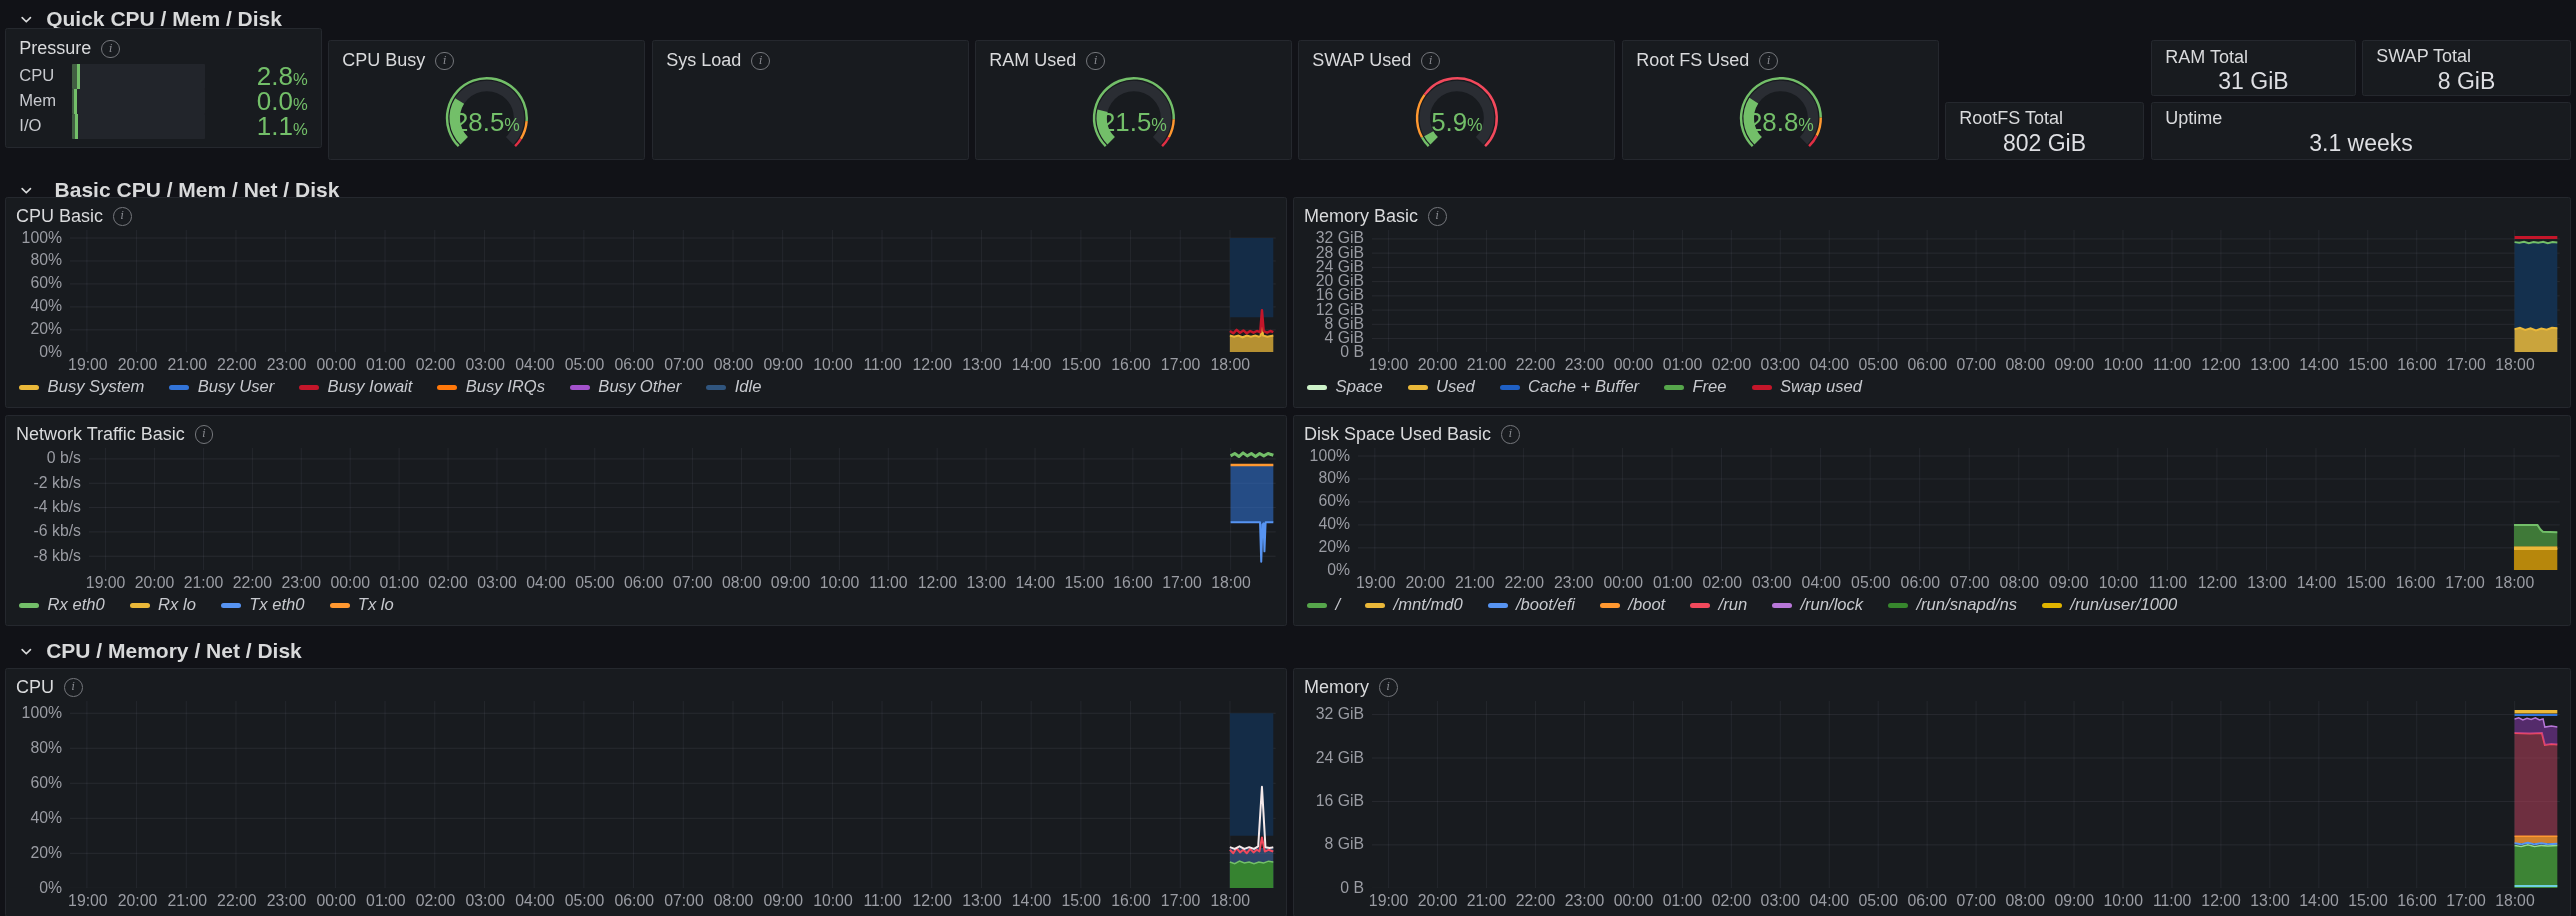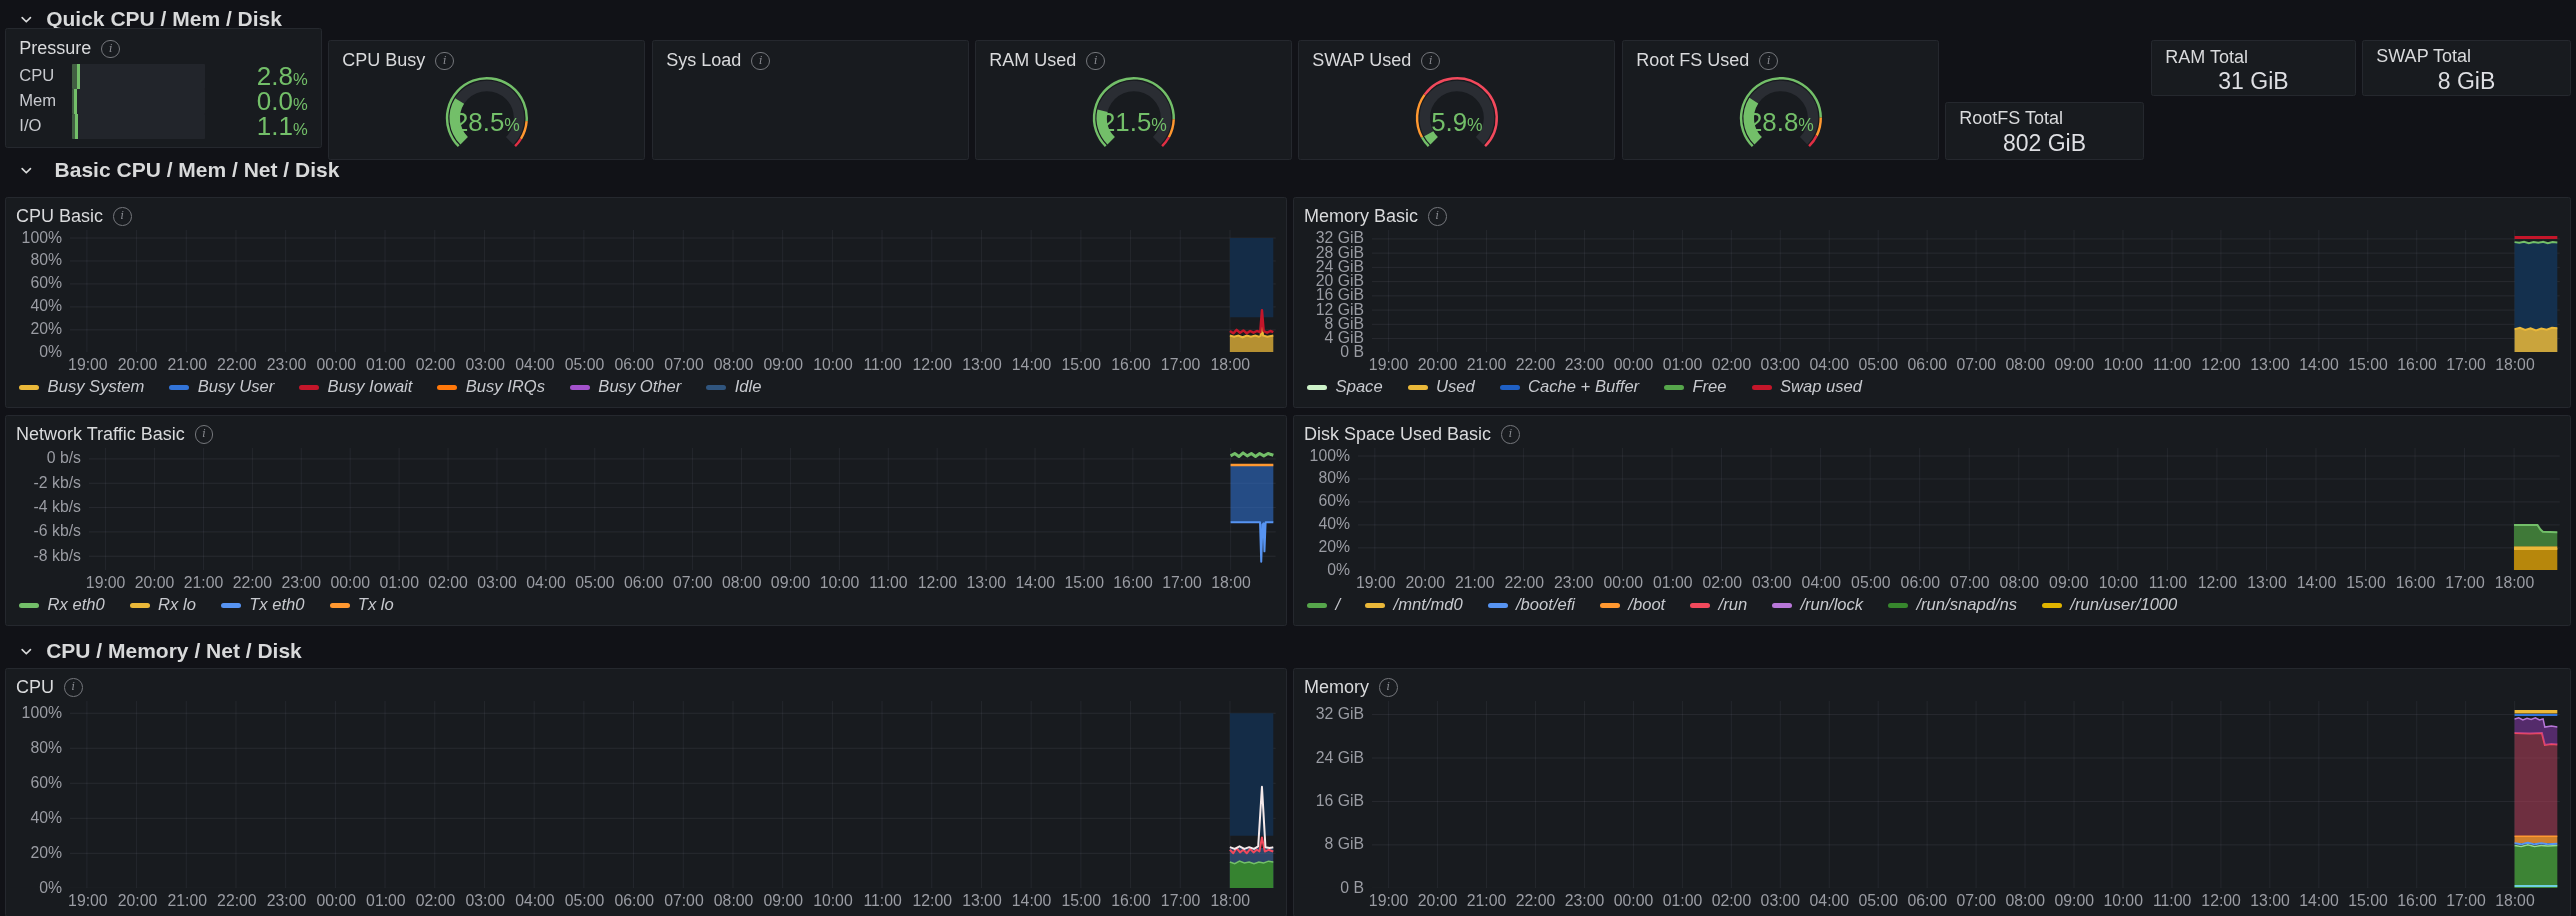--- a/index.html
+++ b/index.html
@@ -51,21 +51,21 @@
 <div class="dash">
 
   <div class="section-header" style="left:18px;top:5px;">
     <span class="chev">
       <svg width="16.6" height="16.6" viewBox="0 0 20 20">
           <polyline points="5,8 10,13 15,8" fill="none" stroke="#d8d9da" stroke-width="2" stroke-linecap="round" stroke-linejoin="round"></polyline>
         </svg>
     </span>
     <span>Quick CPU / Mem / Disk</span>
   </div>
-  <div class="section-header" style="left:18px;top:156px;gap:20px;">
+  <div class="section-header" style="left:18px;top:176px;gap:20px;">
     <span class="chev">
       <svg width="16.6" height="16.6" viewBox="0 0 20 20">
           <polyline points="5,8 10,13 15,8" fill="none" stroke="#d8d9da" stroke-width="2" stroke-linecap="round" stroke-linejoin="round"></polyline>
         </svg>
     </span>
     <span>Basic CPU / Mem / Net / Disk</span>
   </div>
   <div class="section-header" style="left:18px;top:637px;">
     <span class="chev">
       <svg width="16.6" height="16.6" viewBox="0 0 20 20">
@@ -191,20 +191,28 @@
     <div class="stat-value-wrap">
         <span class="stat-value">8 GiB</span>
       </div>
   </div>
   <div class="panel" style="left:1945px;top:102px;width:199px;height:58px;padding:5px 13.3px;">
     <div class="panel-header" style="height:21.6px;">
       <span class="panel-title">RootFS Total</span>
     </div>
     <div class="stat-value-wrap">
         <span class="stat-value">802 GiB</span>
+      </div>
+  </div>
+  <div class="panel" style="left:2151px;top:102px;width:420px;height:58px;padding:5px 13.3px;">
+    <div class="panel-header" style="height:21.6px;">
+      <span class="panel-title">Uptime</span>
+    </div>
+    <div class="stat-value-wrap">
+        <span class="stat-value">3.1 weeks</span>
       </div>
   </div>
 
   <div class="panel chart-panel" style="left:5px;top:197px;width:1282px;height:211px;">
     <div class="panel-header">
       <span class="panel-title">CPU Basic</span>
       <span class="info-icon">i</span>
     </div>
     <div class="chart-body">
         <div class="y-axis" style="width: 46px;">

